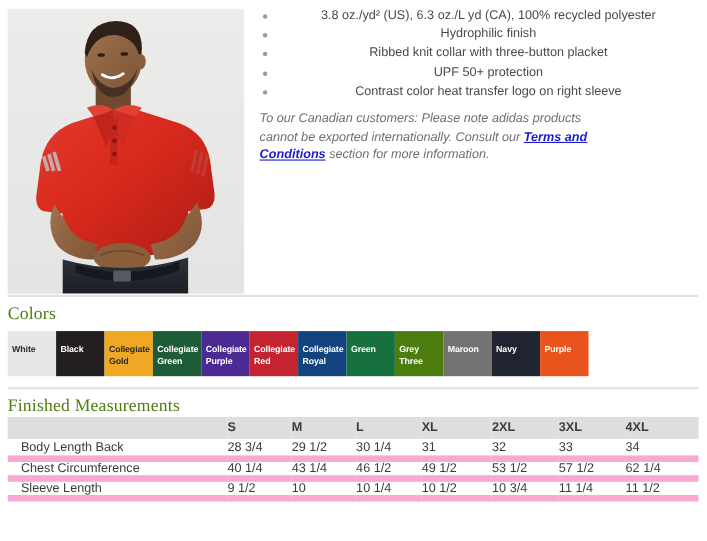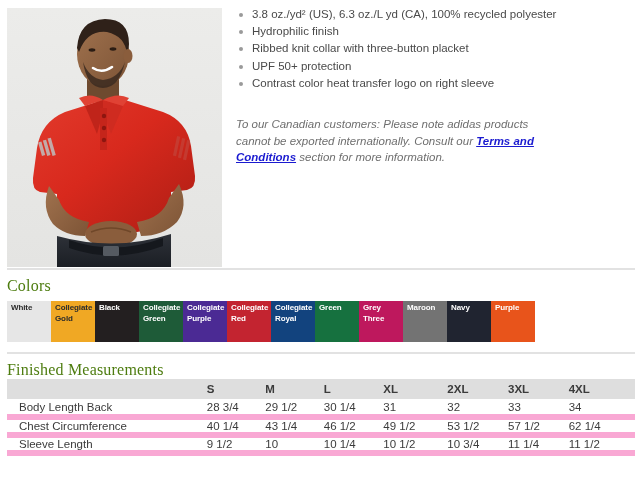--- a/index.html
+++ b/index.html
@@ -38,41 +38,42 @@
 
   #features-block {
     position: absolute;
     left: 236px; top: 6px;
     width: 400px;
   }
   ul.feature-list {
     list-style: none;
     margin: 0;
     padding: 0;
+    text-align: center;
   }
   ul.feature-list li {
     position: relative;
     padding-left: 16px;
     font-size: 11.5px;
     line-height: 17.2px;
     color: #4a4a4a;
     white-space: nowrap;
   }
   ul.feature-list li:before {
     content: "";
     position: absolute;
     left: 3px;
     top: 7px;
     width: 4px; height: 4px;
     border-radius: 50%;
     background: #9a9a9a;
   }
 
   #canada-note {
-    margin-top: 24px;
+    margin-top: 8px;
     font-size: 11.5px;
     line-height: 16.5px;
     font-style: italic;
     color: #6f6f6f;
     width: 330px;
   }
   #canada-note a {
     color: #1a1ad0;
     text-decoration: underline;
     font-style: italic;
@@ -109,21 +110,21 @@
   }
   .swatch {
     width: 44px;
     height: 41px;
     position: relative;
     overflow: hidden;
   }
   .swatch .swatch-label {
     position: absolute;
     left: 4px;
-    top: 2px;
+    top: 12px;
     right: 1px;
     font-size: 8px;
     font-weight: bold;
     line-height: 10.5px;
     letter-spacing: -0.1px;
   }
   .swatch.lighttext .swatch-label { color: #ffffff; }
   .swatch.darktext  .swatch-label { color: #2b2b2b; }
 
   
@@ -270,42 +271,42 @@
   </div>
 </div>
 
 <div class="section-rule" id="colors-rule"></div>
 <div class="section-title" id="colors-title">Colors</div>
 
 <div id="swatch-strip">
   <div class="swatch darktext" style="background:#e6e6e6">
     <span class="swatch-label">White</span>
     </div>
+  <div class="swatch lighttext" style="background:#231f20">
+    <span class="swatch-label">Black</span>
+    </div>
   <div class="swatch darktext" style="background:#f0a824">
     <span class="swatch-label">Collegiate Gold</span>
     </div>
-  <div class="swatch lighttext" style="background:#231f20">
-    <span class="swatch-label">Black</span>
-    </div>
   <div class="swatch lighttext" style="background:#1e5b38">
     <span class="swatch-label">Collegiate Green</span>
     </div>
   <div class="swatch lighttext" style="background:#4b2a94">
     <span class="swatch-label">Collegiate Purple</span>
     </div>
   <div class="swatch lighttext" style="background:#c32430">
     <span class="swatch-label">Collegiate Red</span>
     </div>
   <div class="swatch lighttext" style="background:#12437e">
     <span class="swatch-label">Collegiate Royal</span>
     </div>
   <div class="swatch lighttext" style="background:#16713f">
     <span class="swatch-label">Green</span>
     </div>
-  <div class="swatch lighttext" style="background:#be185d">
+  <div class="swatch lighttext" style="background:#4d7c0f">
     <span class="swatch-label">Grey Three</span>
     </div>
   <div class="swatch lighttext" style="background:#737373">
     <span class="swatch-label">Maroon</span>
     </div>
   <div class="swatch lighttext" style="background:#202430">
     <span class="swatch-label">Navy</span>
     </div>
   <div class="swatch lighttext" style="background:#e8541b">
     <span class="swatch-label">Purple</span>

